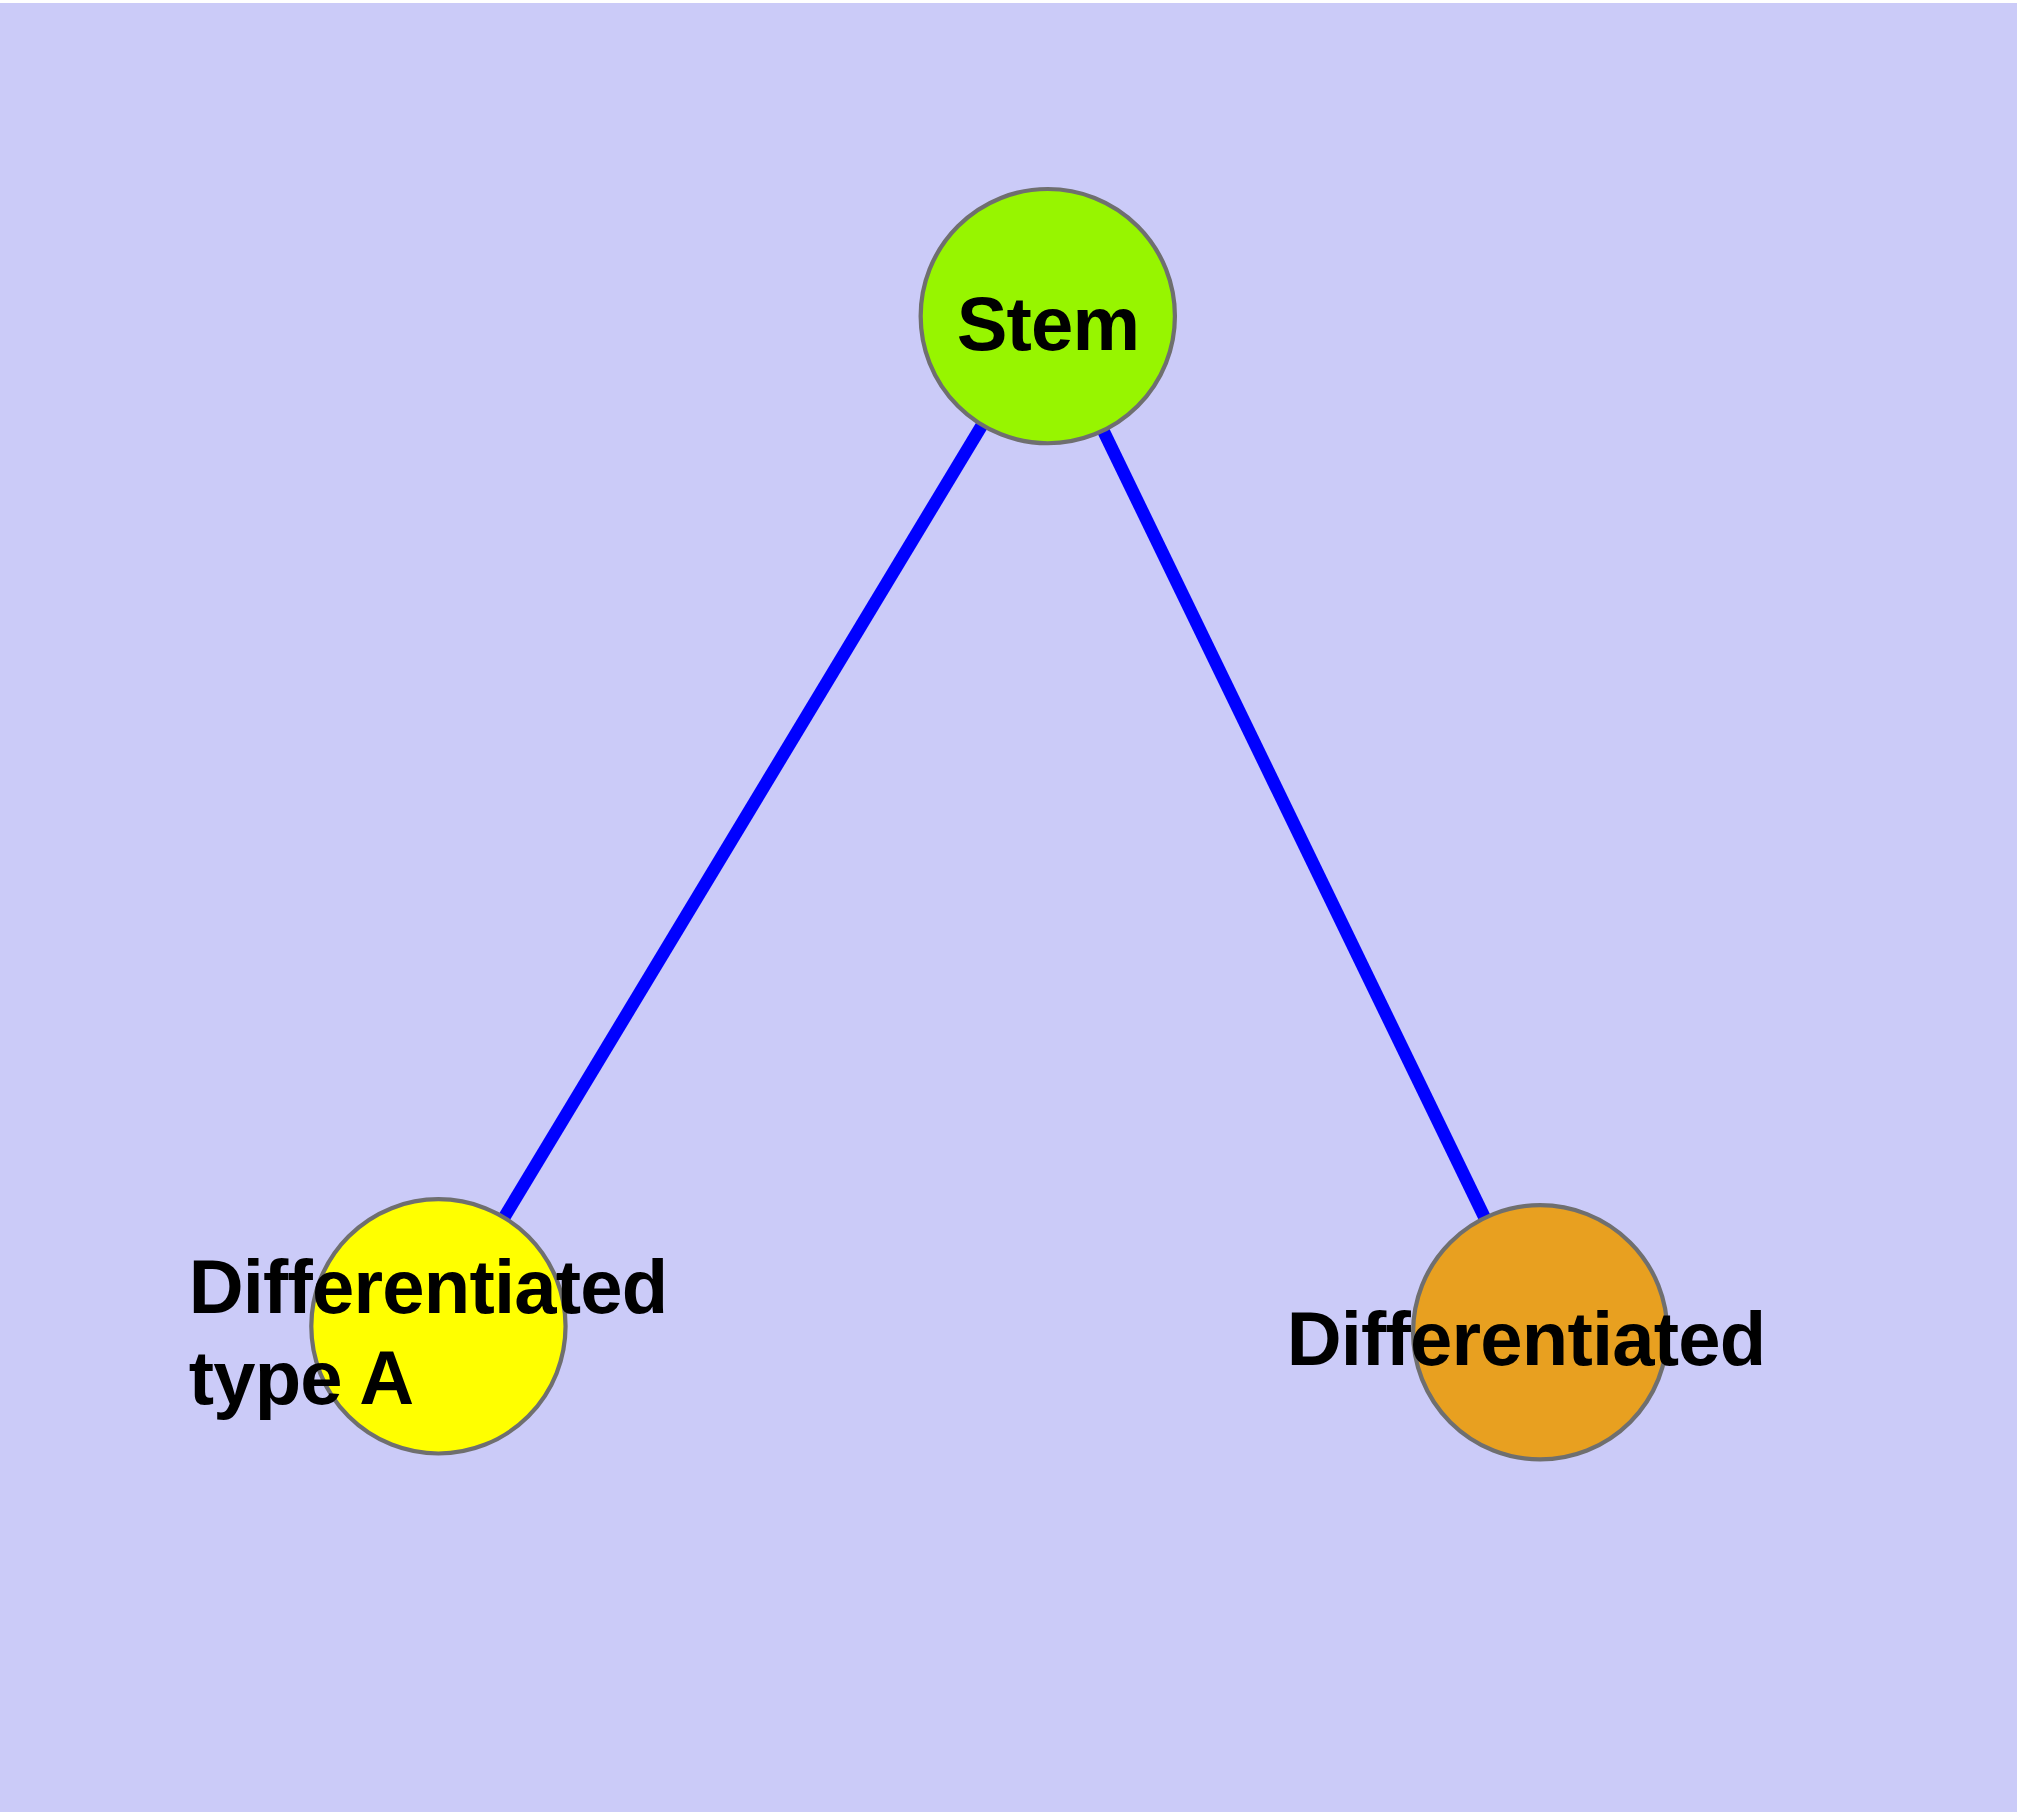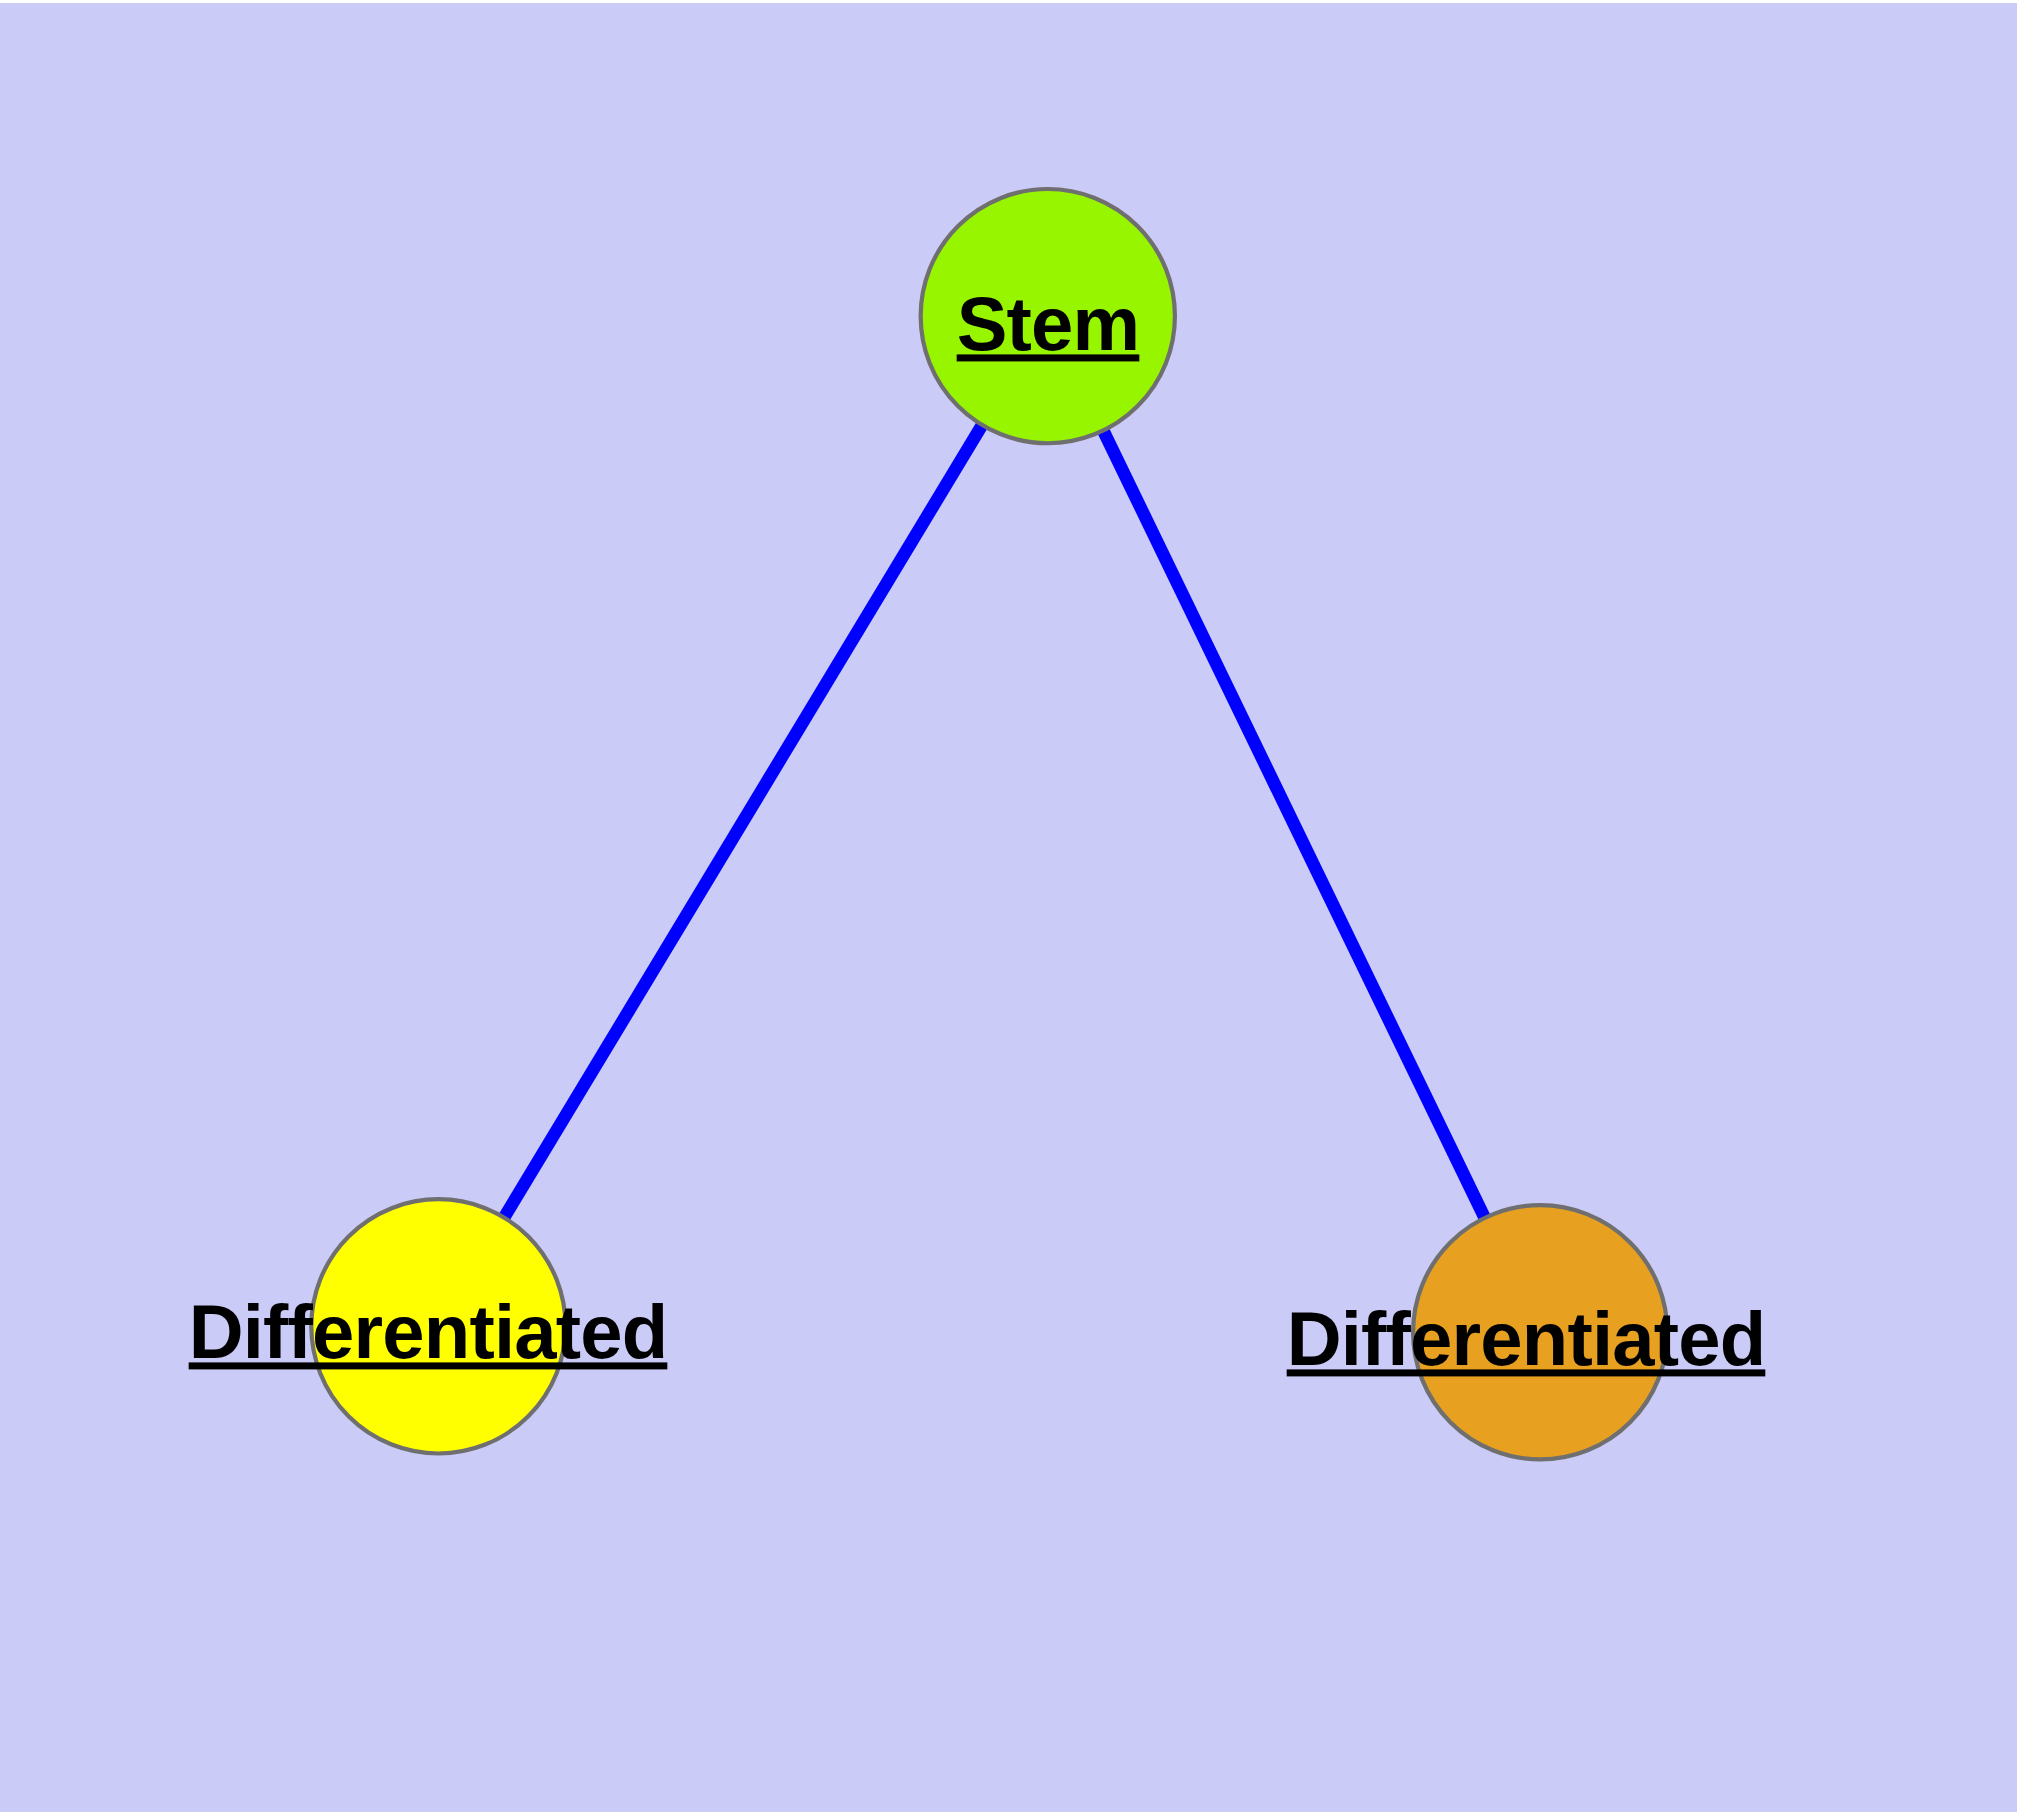--- a/index.html
+++ b/index.html
@@ -39,21 +39,20 @@
   .node-label {
     position: absolute;
     transform: translate(-50%, -50%);
     font-weight: bold;
     font-size: 76px;
     line-height: 1.2;
     color: #000000;
     text-align: left;
     white-space: nowrap;
     letter-spacing: -0.8px;
-    text-decoration: underline;
   }
 </style>
 </head>
 <body>
 
 <div class="canvas-bg"></div>
 
 <svg class="graph-svg" viewBox="0 0 2384 2138" xmlns="http://www.w3.org/2000/svg">
 
   <line class="edge-line" x1="1236" y1="373" x2="517" y2="1565" stroke="#0000FF"></line>
@@ -61,18 +60,19 @@
 
   <circle class="node-circle" cx="1236" cy="373" r="150" fill="#97F500" stroke="#6F6F6F"></circle>
   <circle class="node-circle" cx="517" cy="1565" r="150" fill="#FFFF00" stroke="#6F6F6F"></circle>
   <circle class="node-circle" cx="1817" cy="1572" r="150" fill="#E8A020" stroke="#6F6F6F"></circle>
 </svg>
 
 <div class="node-label" style="left:1048px; top:324px;">Stem</div>
 
 <div class="node-label" style="left:428px; top:1332px;">
   <div>Differentiated</div>
+  <div>type A</div>
 </div>
 
 <div class="node-label" style="left:1526px; top:1339px;">
   <div>Differentiated</div>
 </div>
 
 
 </body></html>

